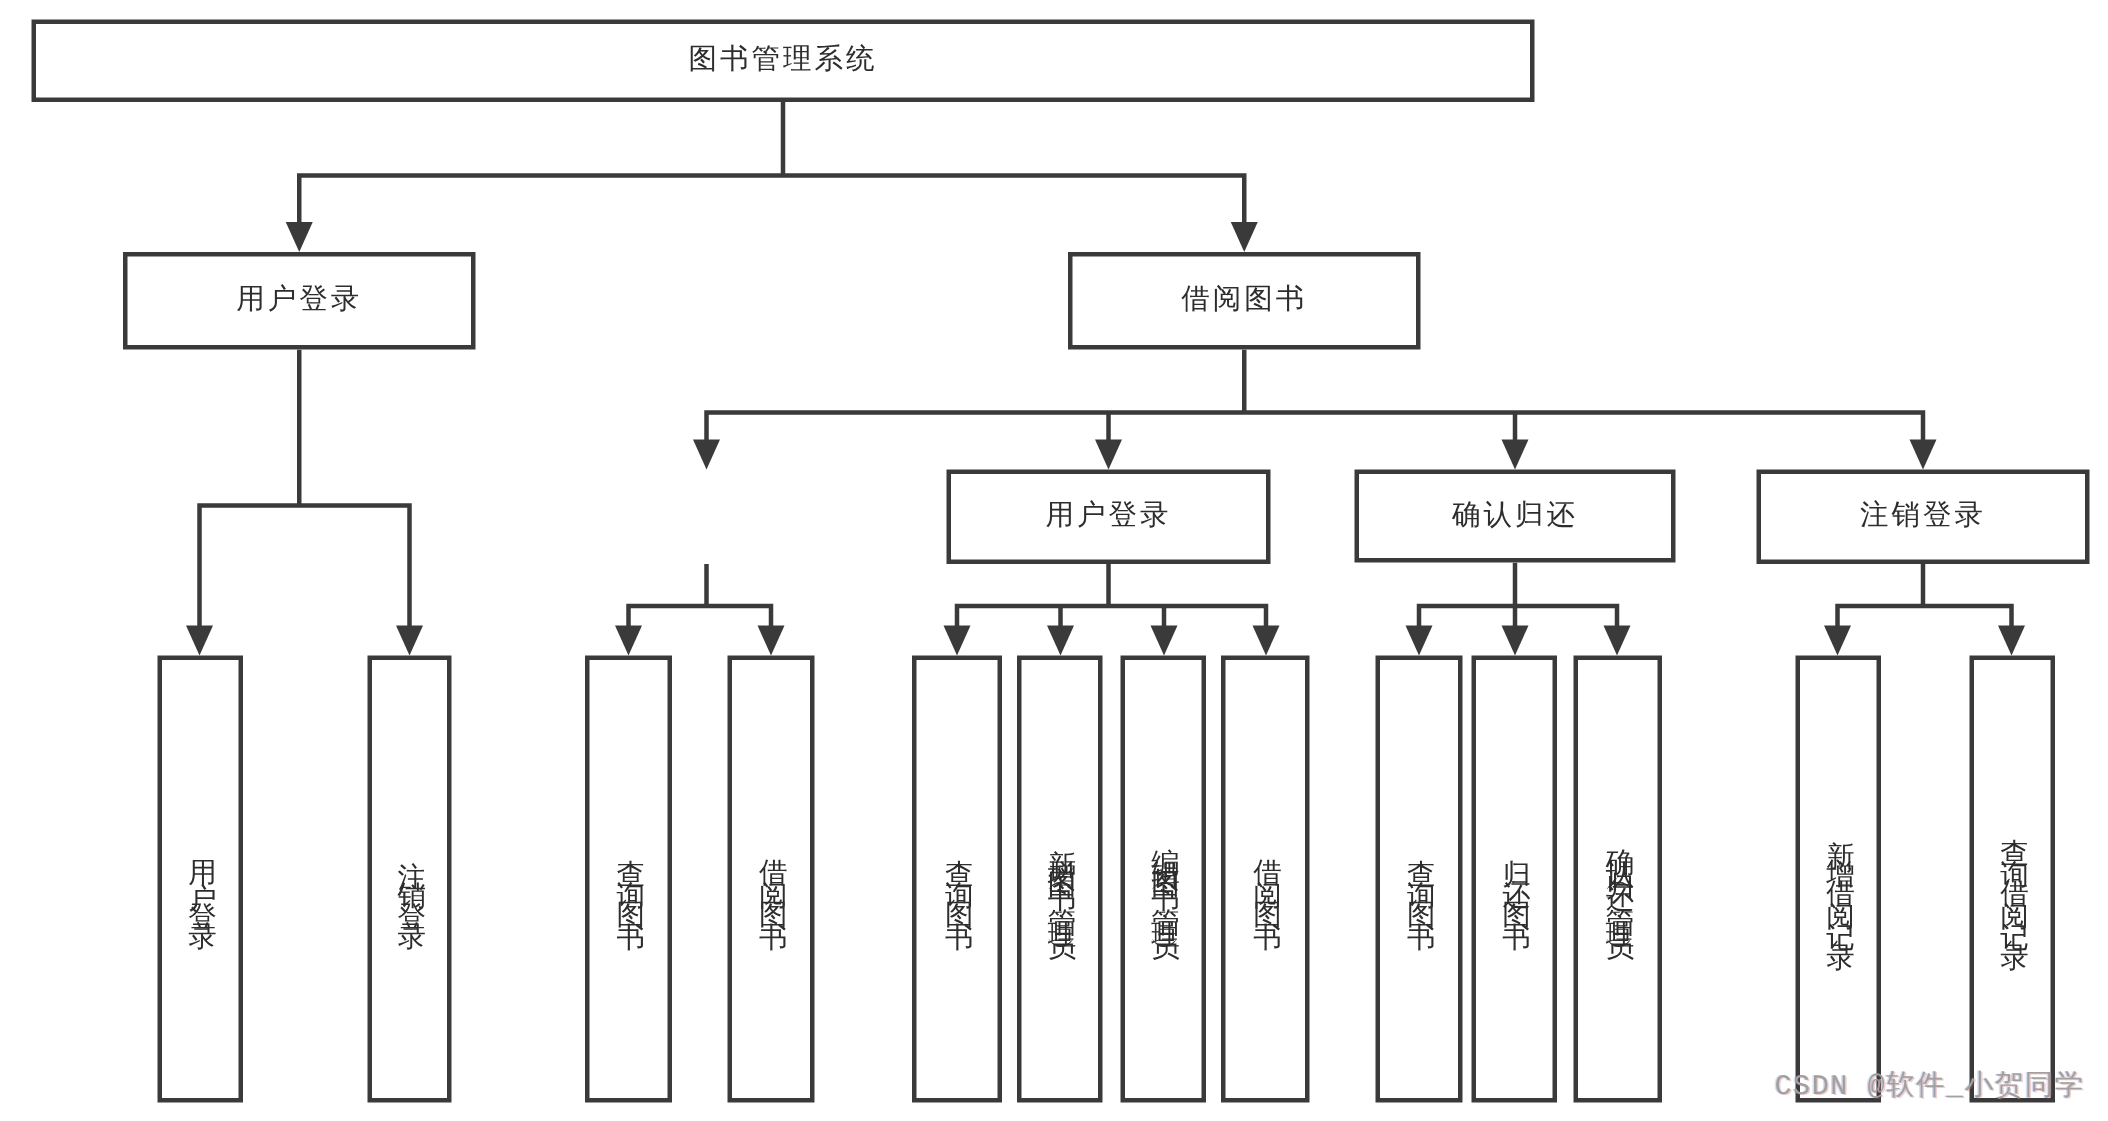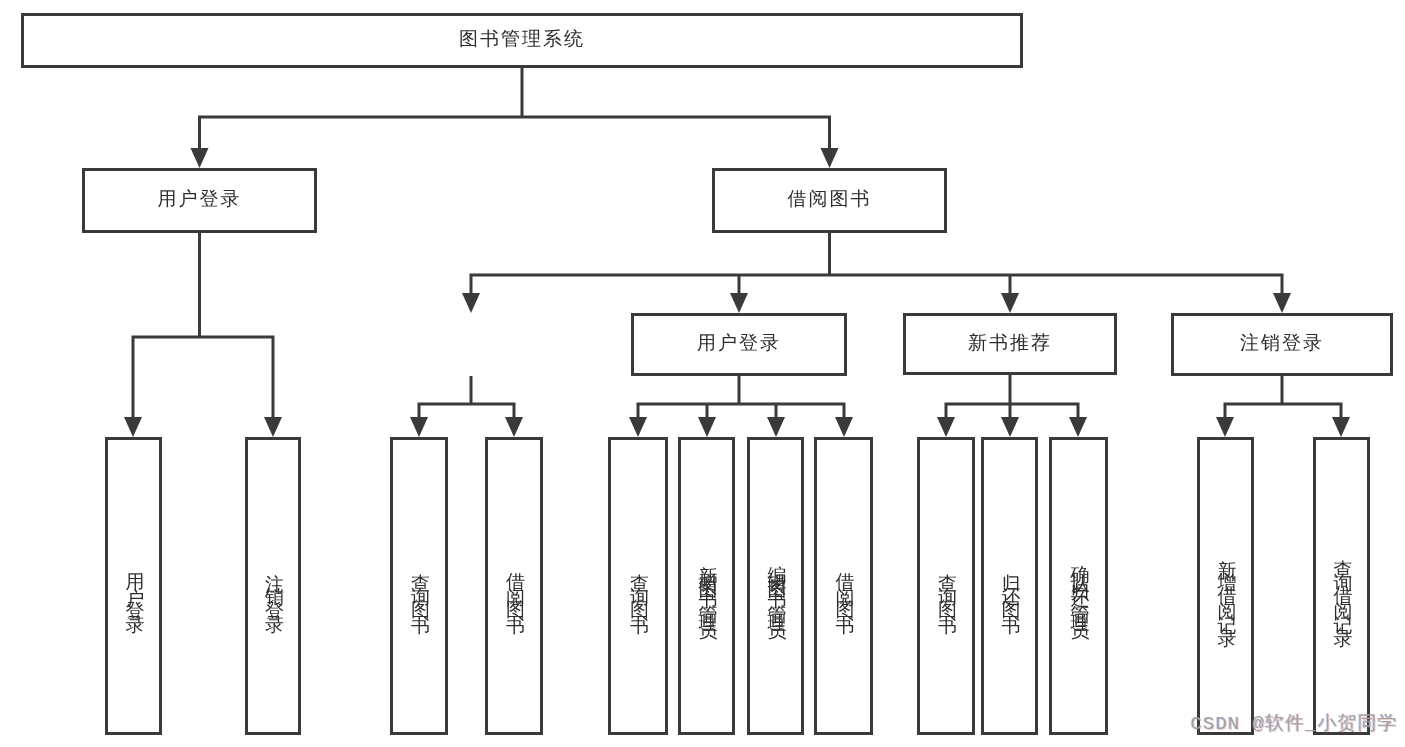--- a/index.html
+++ b/index.html
@@ -34,21 +34,20 @@
   .leaf.dense{letter-spacing:8px;}
   #watermark{
     position:absolute;
     left:1183px;top:710px;
     width:222px;
     font-size:19px;
     letter-spacing:1px;
     color:#a0a0a0;
     white-space:nowrap;
     text-shadow:1px 1px 0 rgba(205,90,90,0.30), -1px 0 0 rgba(95,125,215,0.25);
-    text-align:center;
   }
 </style>
 </head>
 <body>
 
 <div id="stage">
 
   <svg id="wires" viewBox="0 0 1405 747" fill="none" stroke="#3a3a3a" stroke-width="3">
 
     <g>
@@ -110,21 +109,21 @@
       <polygon points="1332,417 1350,417 1341,437" fill="#3a3a3a" stroke="none"></polygon>
     </g>
   </svg>
 
   <div class="node" style="left:21px;top:13px;width:1002px;height:55px">图书管理系统</div>
 
   <div class="node" style="left:82px;top:168px;width:235px;height:65px">用户登录</div>
   <div class="node" style="left:712px;top:168px;width:235px;height:65px">借阅图书</div>
 
   <div class="node" style="left:631px;top:313px;width:216px;height:63px">用户登录</div>
-  <div class="node" style="left:903px;top:313px;width:214px;height:62px">新书推荐</div>
+  <div class="node" style="left:903px;top:313px;width:214px;height:62px">确认归还</div>
   <div class="node" style="left:1171px;top:313px;width:222px;height:63px">注销登录</div>
 
   <div class="node leaf" style="left:105px;top:437px;width:57px;height:298px">用户登录</div>
   <div class="node leaf" style="left:245px;top:437px;width:56px;height:298px">注销登录</div>
 
   <div class="node leaf" style="left:390px;top:437px;width:58px;height:298px">查询图书</div>
   <div class="node leaf" style="left:485px;top:437px;width:58px;height:298px">借阅图书</div>
 
   <div class="node leaf" style="left:608px;top:437px;width:60px;height:298px">查询图书</div>
   <div class="node leaf dense" style="left:678px;top:437px;width:57px;height:298px">新增图书（管理员）</div>

